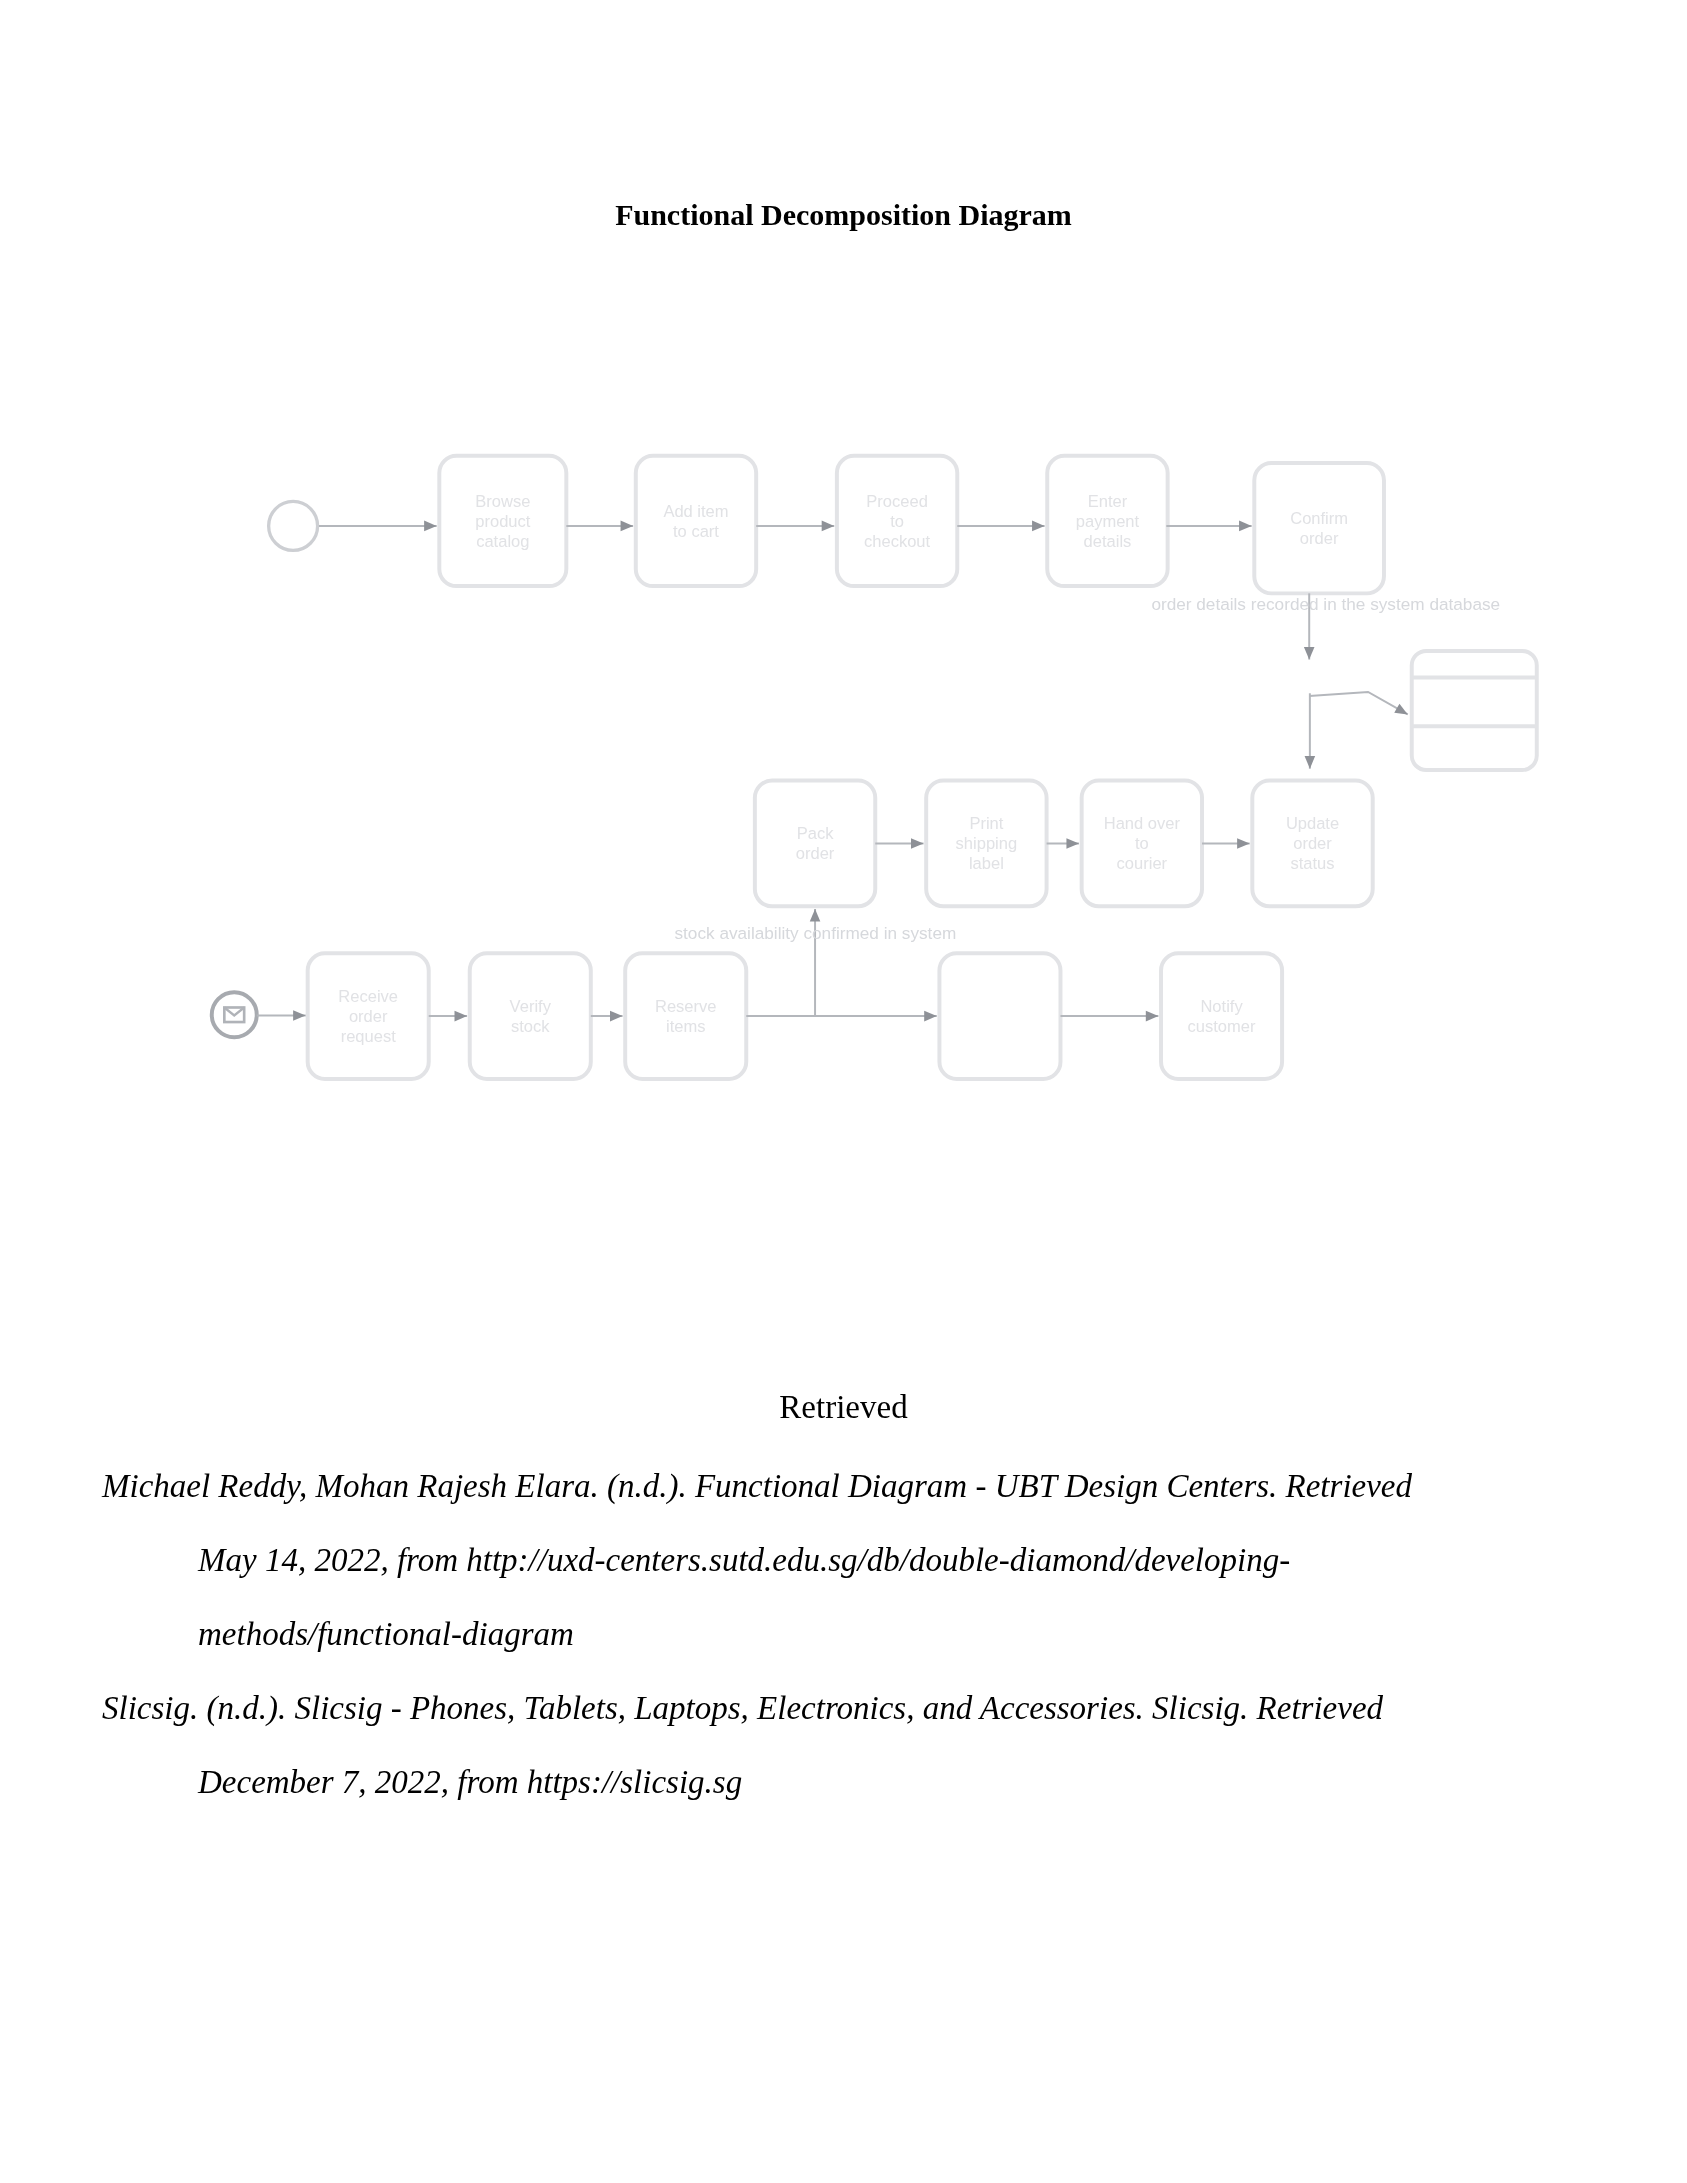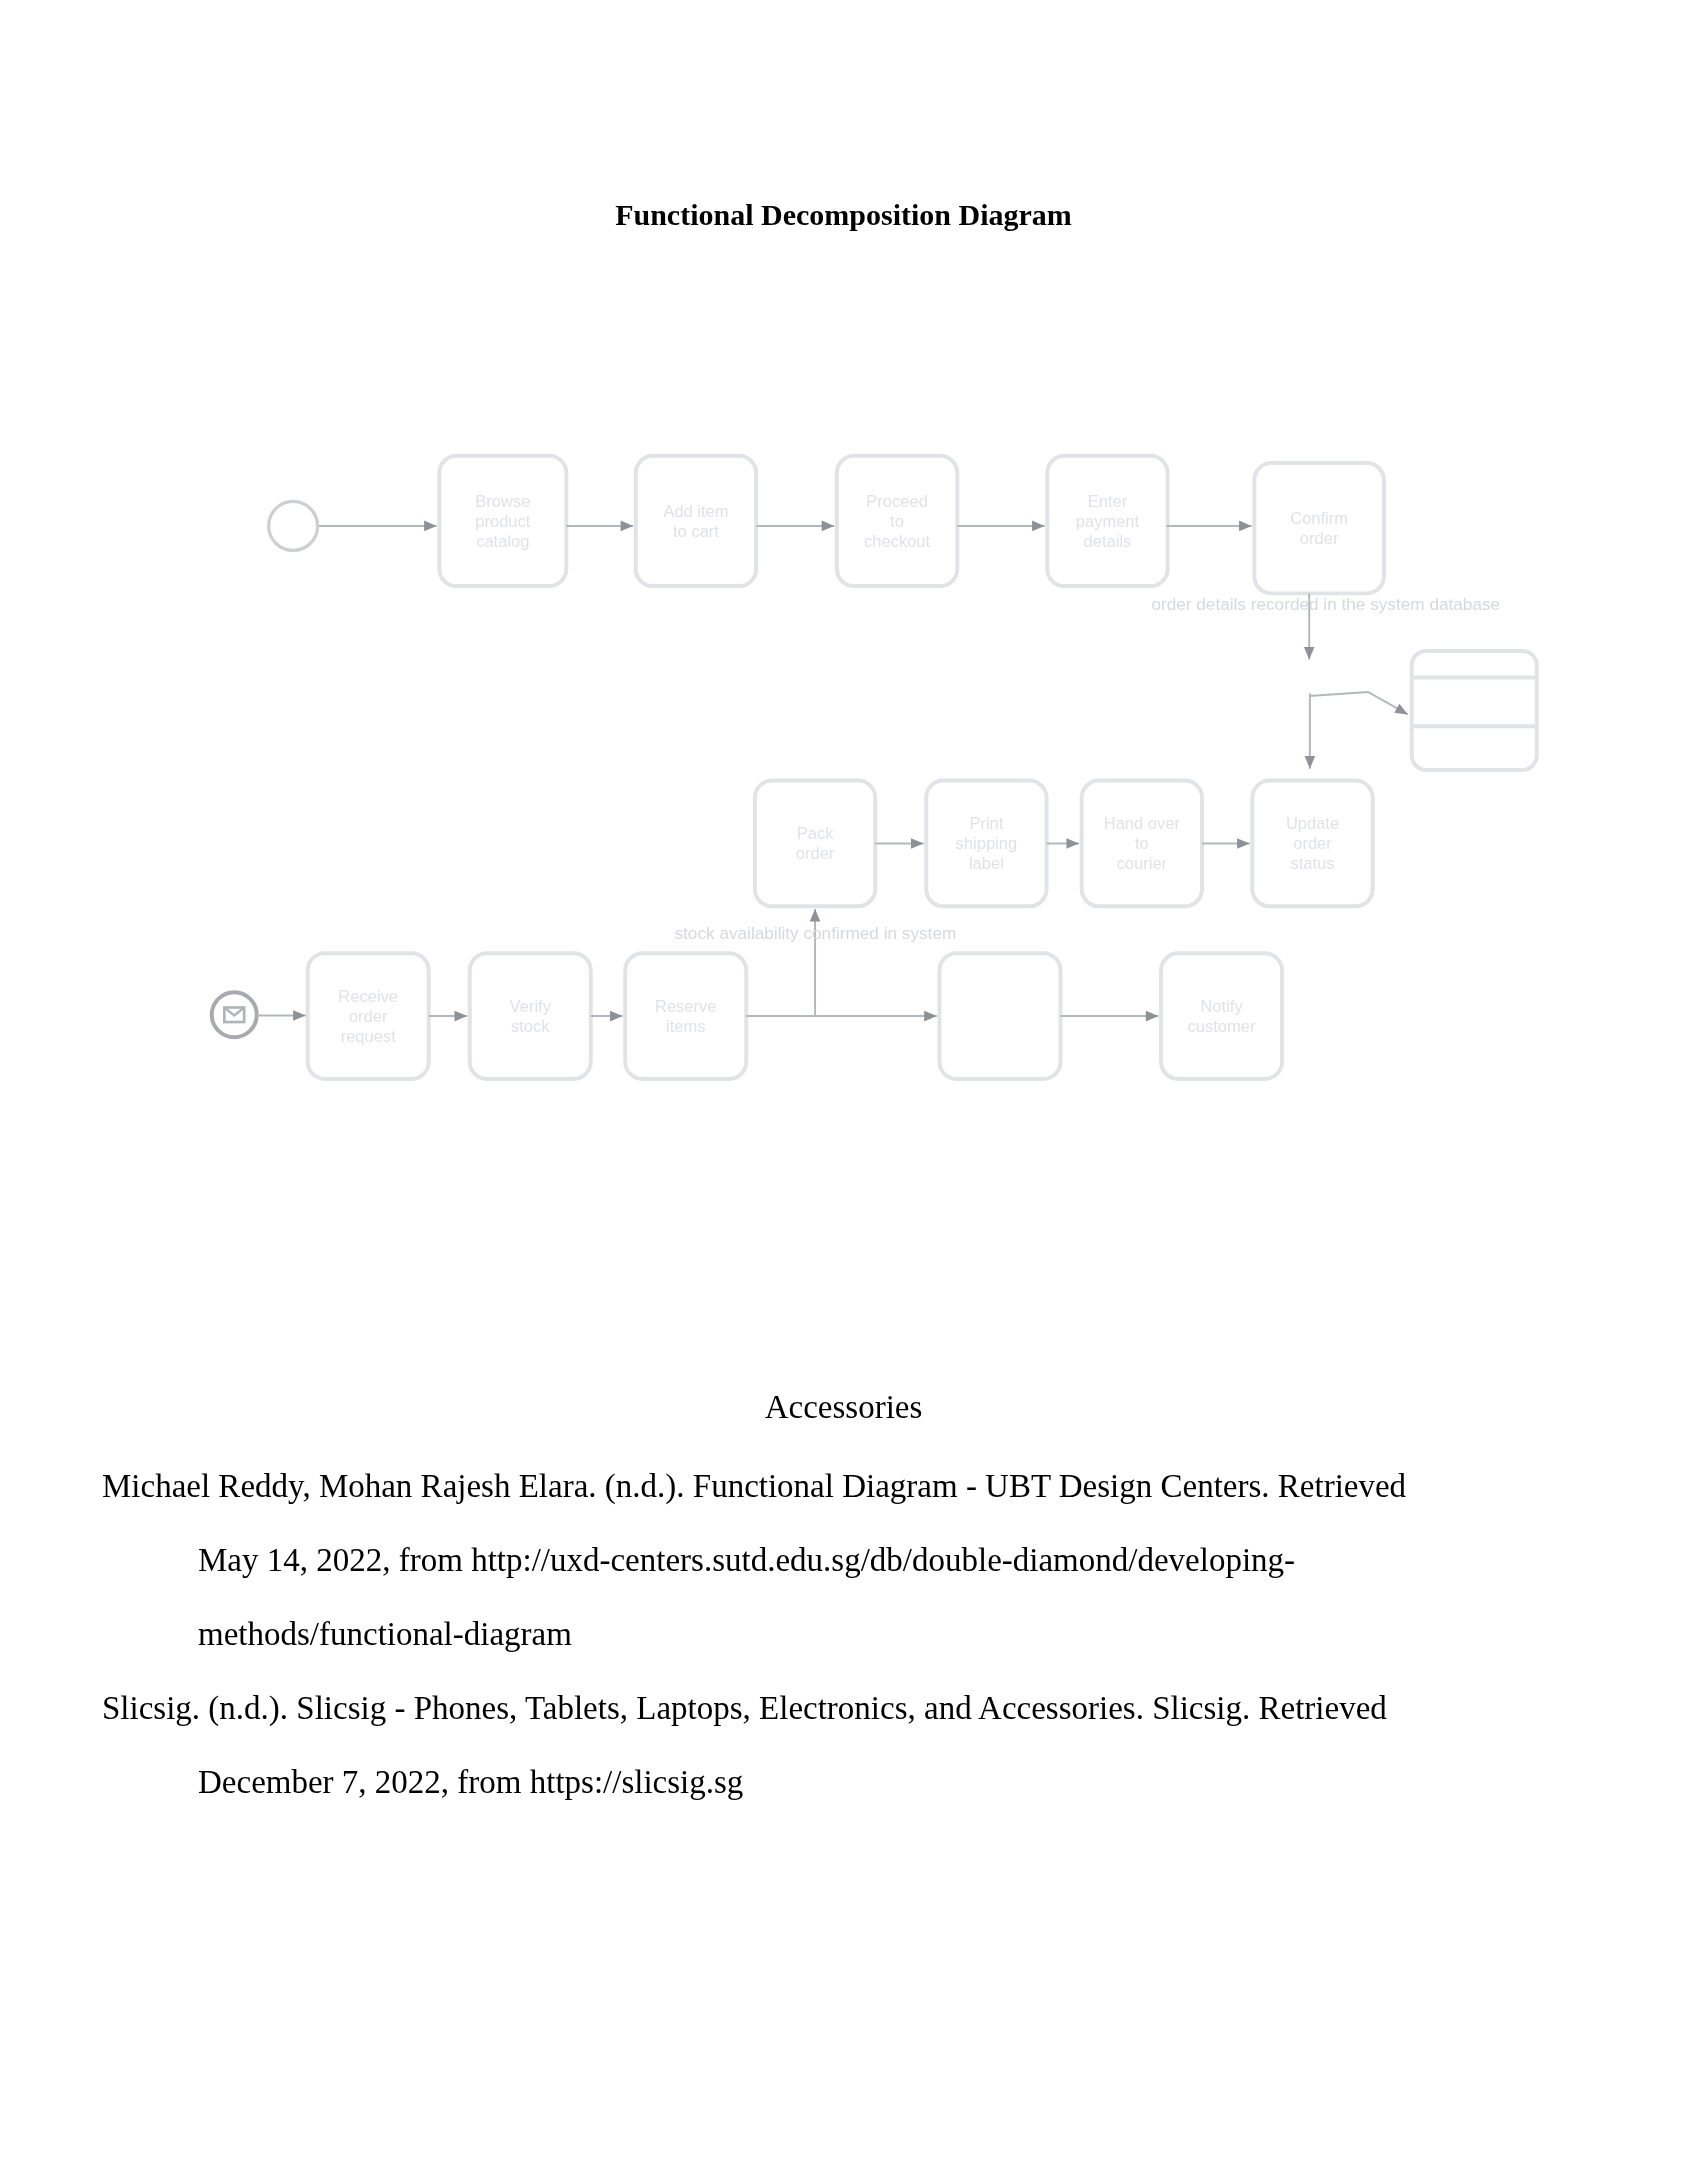--- a/index.html
+++ b/index.html
@@ -4,21 +4,21 @@
 <style>
   html,body{margin:0;padding:0;background:#ffffff;}
   body{width:1687px;height:2183px;position:relative;
        font-family:"Liberation Serif",serif;color:#000;overflow:hidden;}
   .page{position:absolute;left:0;top:0;width:1464px;height:2183px;background:#fff;}
   #doc-title{position:absolute;left:0;top:198px;width:1687px;text-align:center;
              font-weight:bold;font-size:30px;line-height:33px;}
   #refs-heading{position:absolute;left:0;top:1389px;width:1687px;text-align:center;
              font-size:33px;line-height:37px;}
   #refs-block{position:absolute;left:102px;top:1449px;width:1327px;font-size:33px;line-height:74px;}
-  .ref-entry{padding-left:96px;text-indent:-96px;}
+  .ref-entry{padding-left:96px;text-indent:-96px;font-style:italic;}
   svg#diagram{position:absolute;left:0;top:0;width:1687px;height:2183px;display:block;}
 </style>
 </head>
 <body>
 
 <div class="page">
   <div id="doc-title">Functional Decomposition Diagram</div>
 
   <svg id="diagram" viewBox="0 0 2550 3300" xmlns="http://www.w3.org/2000/svg">
     <g id="dg-shapes">
@@ -161,19 +161,19 @@
         </g>
         <g>
           <text x="2004" y="922" text-anchor="middle" font-family="&quot;Liberation Sans&quot;, sans-serif" font-size="26" fill="#d6d8dc">order details recorded in the system database</text>
         </g>
         <g>
           <text x="1232.5" y="1420" text-anchor="middle" font-family="&quot;Liberation Sans&quot;, sans-serif" font-size="26" fill="#d6d8dc">stock availability confirmed in system</text>
         </g>
       </g>
   </svg>
 
-  <div id="refs-heading">Accessories</div>
+  <div id="refs-heading">Retrieved</div>
   <div id="refs-block">
       <div class="ref-entry">Michael Reddy, Mohan Rajesh Elara. (n.d.). Functional Diagram - UBT Design Centers. Retrieved May 14, 2022, from http://uxd-centers.sutd.edu.sg/db/double-diamond/developing-methods/functional-diagram</div>
       <div class="ref-entry">Slicsig. (n.d.). Slicsig - Phones, Tablets, Laptops, Electronics, and Accessories. Slicsig. Retrieved December 7, 2022, from https://slicsig.sg</div>
     </div>
 </div>
 
 
 </body></html>

